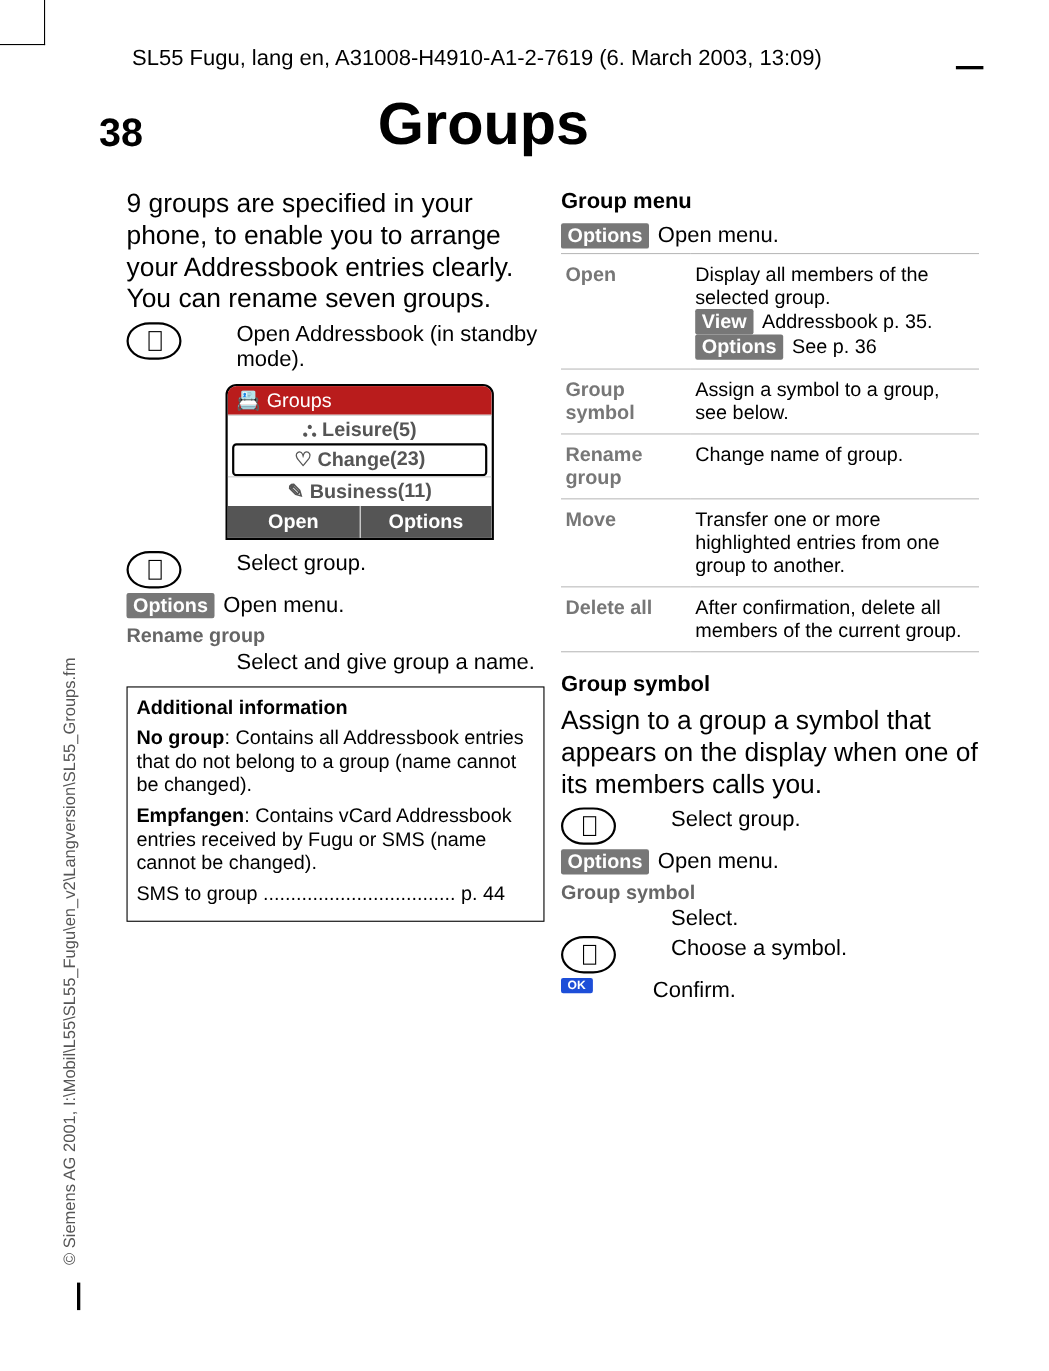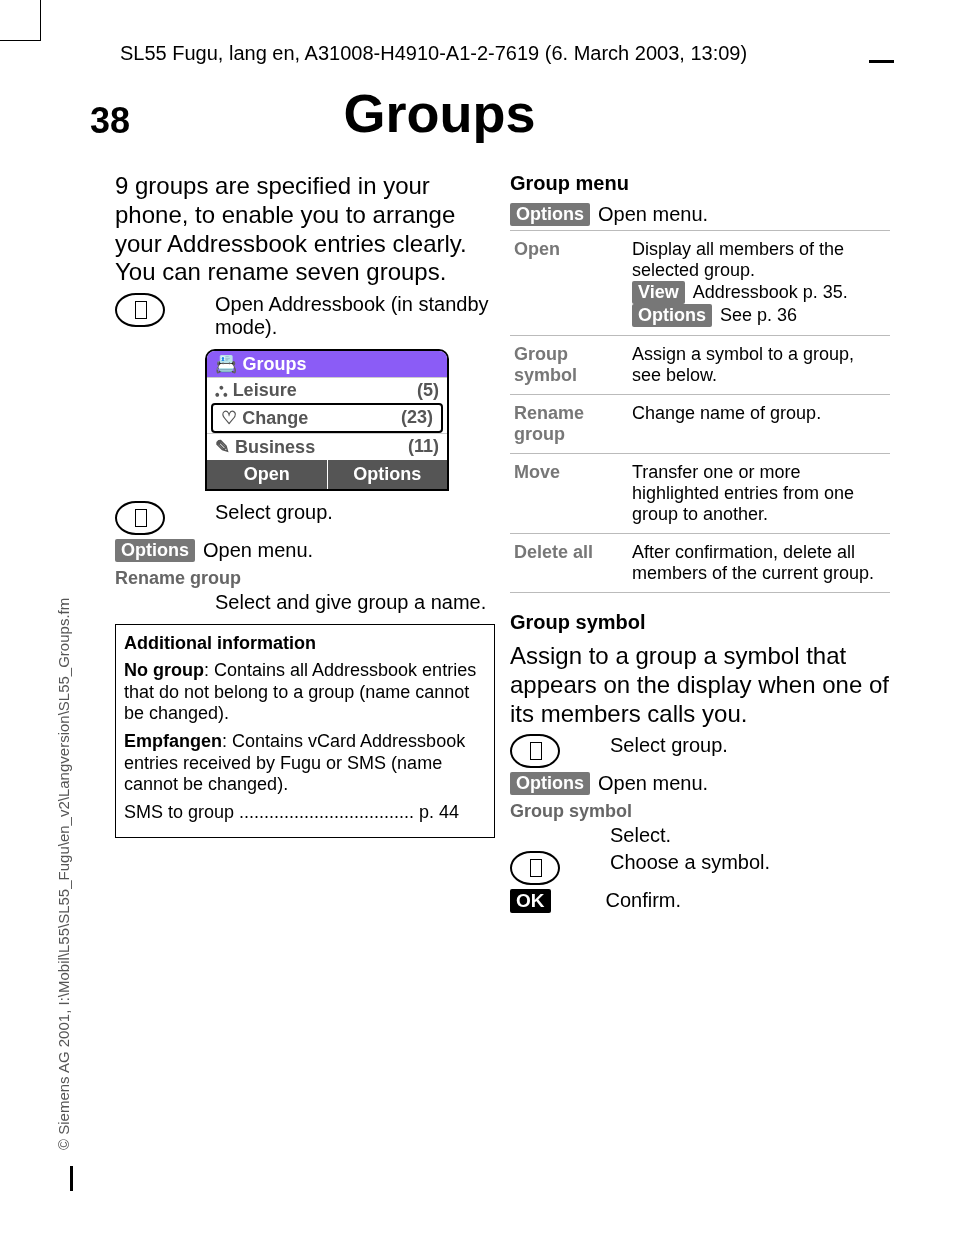--- a/index.html
+++ b/index.html
@@ -13,36 +13,36 @@
   .col{position:absolute;top:172px;width:380px}
   .col.left{left:115px}
   .col.right{left:510px}
   p, .para{font-size:24px;margin:0 0 6px 0;line-height:1.2}
   .row{display:flex;align-items:flex-start;margin-bottom:4px}
   .row .key{flex:0 0 100px;font-weight:bold;color:#666}
   .row .txt{flex:1;font-size:20px}
   .navicon{display:inline-block;width:46px;height:30px;border:2px solid #000;border-radius:50%/60%;position:relative;margin-right:50px}
   .navicon::after{content:"";position:absolute;left:18px;top:6px;width:10px;height:16px;border:1px solid #000}
   .screen{margin:10px 0 10px 90px;width:240px;border:2px solid #000;border-radius:10px 10px 0 0;overflow:hidden}
-  .screen-hdr{background:#8b5cf6;color:#fff;font-weight:bold;padding:2px 8px;font-size:18px}
-  .screen-row{display:flex;justify-content:space-between;padding:2px 8px;font-size:18px;font-weight:bold;color:#555;border-top:1px solid #ccc}
+  .screen-hdr{background:#b91c1c;color:#fff;font-weight:normal;padding:2px 8px;font-size:18px}
+  .screen-row{display:flex;justify-content:center;padding:2px 8px;font-size:18px;font-weight:bold;color:#555;border-top:1px solid #ccc}
   .screen-row.sel{border:2px solid #000;margin:0 4px;border-radius:4px}
   .screen-soft{display:flex}
   .screen-soft div{flex:1;background:#555;color:#fff;text-align:center;font-weight:bold;padding:4px 0;font-size:18px}
   .screen-soft div:first-child{border-right:1px solid #fff}
   .sk{display:inline-block;background:#777;color:#fff;font-weight:bold;font-size:18px;padding:1px 6px;margin-right:8px;border-radius:2px}
   .sub{font-weight:bold;color:#666;font-size:18px;margin:6px 0 2px}
   .infobox{border:1px solid #000;padding:8px;margin-top:10px}
   .infobox .hd{font-weight:bold;font-size:18px;margin-bottom:6px}
   .infobox p{font-size:18px}
   .h2{font-size:20px;font-weight:bold;margin:0 0 8px}
   table.menu{width:100%;border-collapse:collapse;font-size:18px}
   table.menu td{border-top:1px solid #bbb;border-bottom:1px solid #bbb;padding:8px 4px;vertical-align:top}
   table.menu td.k{font-weight:bold;color:#777;width:110px}
-  .ok{display:inline-block;background:#000000;color:#fff;font-weight:bold;font-size:19px;padding:1px 6px;border-radius:2px;margin-right:55px}
+  .ok{display:inline-block;background:#1d4ed8;color:#fff;font-weight:bold;font-size:11px;padding:1px 6px;border-radius:2px;margin-right:55px}
 </style>
 </head>
 <body>
 
 <div class="crop-tl"></div>
 <div class="crop-tr"></div>
 <div class="crop-bl"></div>
 
 <div class="header-line">SL55 Fugu, lang en, A31008-H4910-A1-2-7619 (6. March 2003, 13:09)</div>
 <div class="pagenum">38</div>

